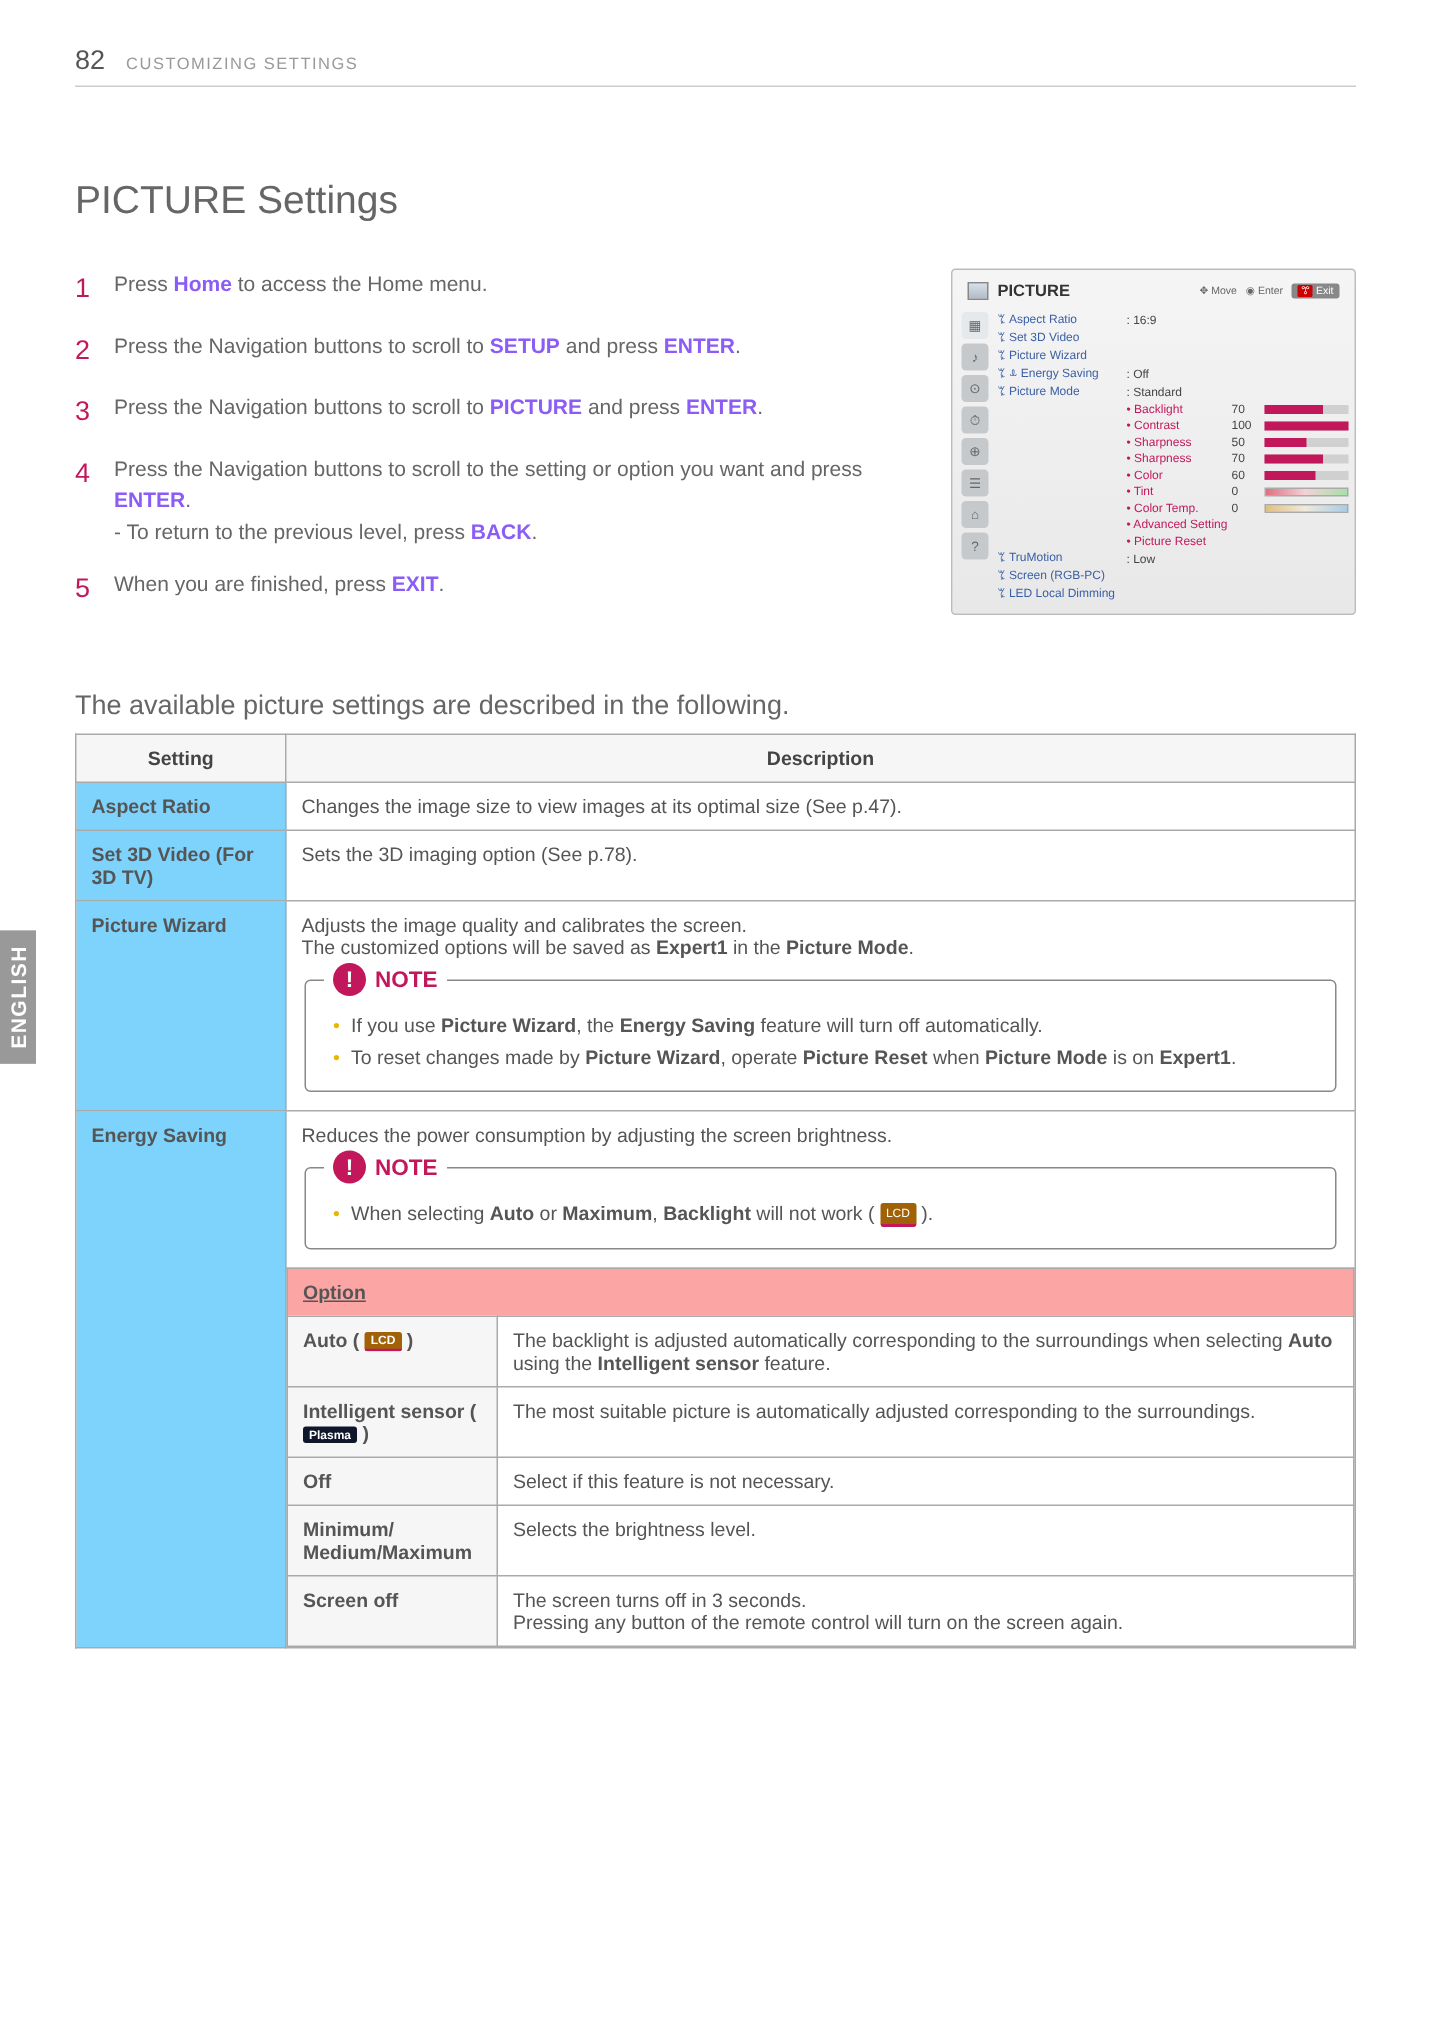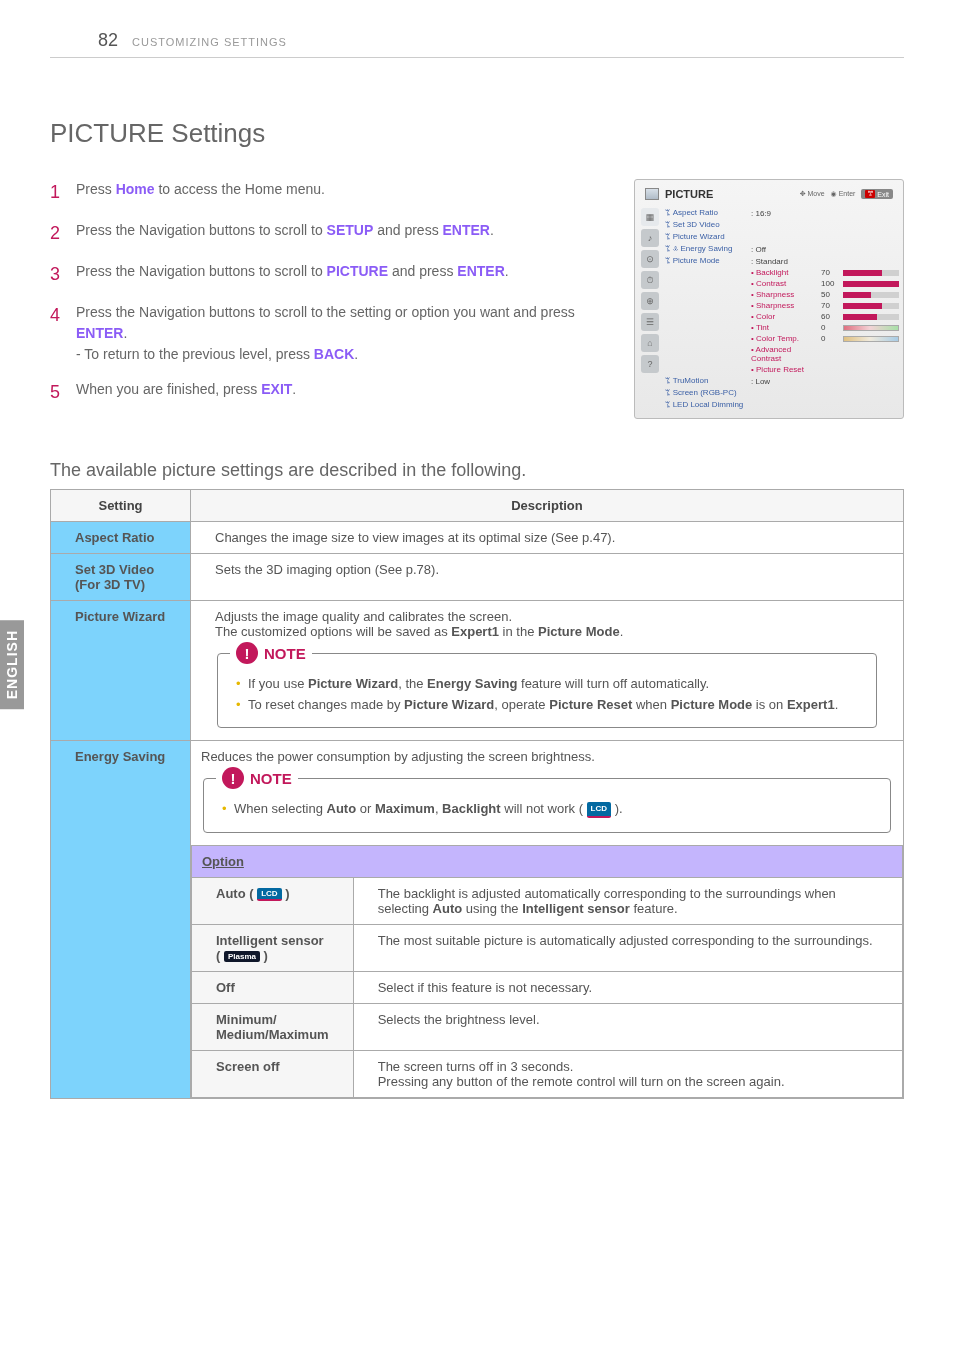--- a/index.html
+++ b/index.html
@@ -15,21 +15,20 @@
     display: flex;
     align-items: baseline;
     border-bottom: 1px solid #ccc;
     padding-bottom: 6px;
     margin-bottom: 60px;
   }
   .page-num {
     font-size: 18px;
     color: #555;
     margin-right: 14px;
-    margin-left: 48px;
   }
   .header-title {
     font-size: 11px;
     letter-spacing: 1px;
     color: #999;
   }
   .side-tab {
     position: absolute;
     left: 0;
     top: 620px;
@@ -129,21 +128,21 @@
     font-size: 18px; color:#666; margin-bottom: 8px;
   }
   table.settings {
     width: 100%;
     border-collapse: collapse;
     font-size: 13px;
     color:#555;
   }
   table.settings th, table.settings td {
     border: 1px solid #aaa;
-    padding: 8px 24px;
+    padding: 8px 10px;
     vertical-align: top;
     text-align: left;
   }
   table.settings th {
     background: #f6f6f6;
     text-align: center;
     font-weight: bold;
     color:#444;
   }
   .col-setting { width: 140px; background:#7dd3fc; font-weight:bold; vertical-align:top;}
@@ -168,32 +167,31 @@
   .note-icon {
     width:22px; height:22px; border-radius:50%;
     background:#c2185b; color:#fff;
     display:flex; align-items:center; justify-content:center;
     font-weight:bold; font-size:15px;
   }
   ul.note-list { list-style: none; padding-left: 4px; }
   ul.note-list li { position:relative; padding-left:12px; margin:3px 0; line-height:1.4; }
   ul.note-list li:before { content:"•"; position:absolute; left:0; color:#e6b800; }
   .lcd-badge {
-    display:inline-block; background:#0369a1; color:#fff;
+    display:inline-block; background:#a16207; color:#fff;
     font-size:8px; padding:1px 4px; border-radius:2px; vertical-align:middle;
     border-bottom: 2px solid #c2185b;
-    font-weight: bold;
   }
   .plasma-badge {
     display:inline-block; background:#0f172a; color:#fff;
     font-size:8px; padding:1px 4px; border-radius:2px; vertical-align:middle;
   }
   .inner-table { width:100%; border-collapse:collapse; }
   .inner-table td { border:1px solid #aaa; }
-  .option-hdr { background:#c4b5fd; font-weight:bold;text-decoration:underline; }
+  .option-hdr { background:#fca5a5; font-weight:bold;text-decoration:underline; }
   .picture-glyph {
     width:14px; height:12px; border:1px solid #888; display:inline-block;
     background: linear-gradient(#d8e0e8, #b0bcc8);
     vertical-align:middle;
   }
 </style>
 </head>
 <body>
 
 <div class="header-line">
@@ -323,21 +321,21 @@
   <span class="tint-bar"></span>
 </div>
           <div class="osd-row">
   <span style="width:86px;"></span>
   <span class="osd-sub">• Color Temp.</span>
   <span class="osd-num">0</span>
   <span class="temp-bar"></span>
 </div>
           <div class="osd-row">
     <span style="width:86px;"></span>
-            <span class="osd-sub">• Advanced Contrast</span>
+            <span class="osd-sub">• Advanced Setting</span>
           </div>
           <div class="osd-row">
     <span style="width:86px;"></span>
             <span class="osd-sub">• Picture Reset</span>
           </div>
           <div class="osd-row">
     <span class="osd-label">ꔂ TruMotion</span>
             <span class="osd-val">: Low</span>
           </div>
           <div class="osd-row">

